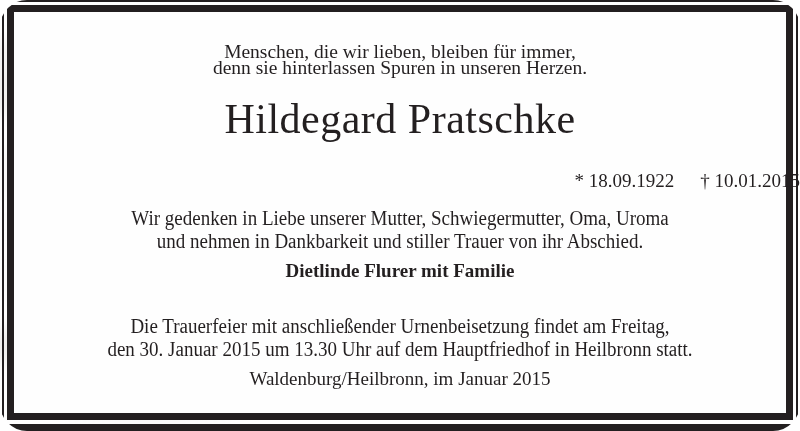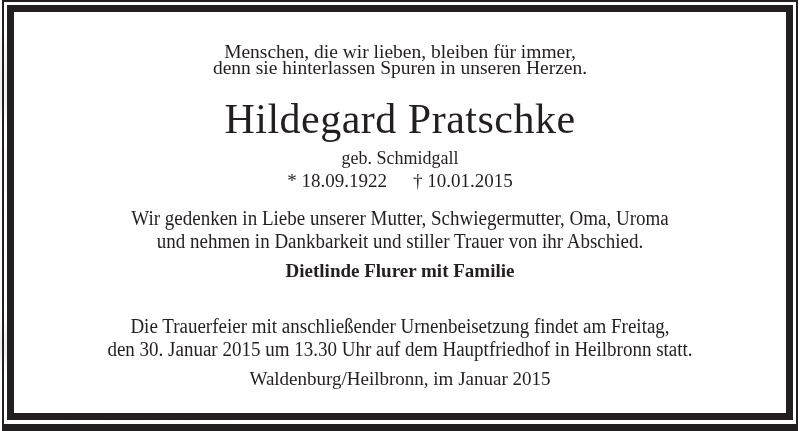--- a/index.html
+++ b/index.html
@@ -11,20 +11,21 @@
   body{
     font-family:"Liberation Serif","DejaVu Serif",serif;
     background:#ffffff;
   }
   .stage{
     position:relative;
     width:800px;height:431px;
     background:var(--background);
     overflow:hidden;
     color:var(--ink);
+    border-radius:27px;
   }
   
   .outer-rule{
     position:absolute;
     left:2px;right:2px;top:0;bottom:0;
     border-top:2px solid var(--ink);
     border-left:2px solid var(--ink);
     border-right:2px solid var(--ink);
     border-bottom:7px solid var(--ink);
     pointer-events:none;
@@ -43,21 +44,21 @@
   }
   .textlayer{position:absolute;left:0;top:0;width:800px;height:431px;}
   .line{
     position:absolute;left:0;width:100%;
     text-align:center;
     white-space:nowrap;
   }
   .epigraph{font-size:19.5px;line-height:23px;}
   .deceased{font-size:42px;font-weight:normal;letter-spacing:.5px;}
   .maiden{font-size:18px;}
-  .dates{font-size:19px;}
+  .dates{font-size:19px;text-align:right;}
   .dates .gap{display:inline-block;width:26px;}
   .condensed{transform:scaleX(.95);transform-origin:50% 50%;}
   .tribute{font-size:20px;line-height:22.5px;}
   .mourners{font-size:19px;font-weight:bold;line-height:21.5px;}
   .funeral{font-size:20px;line-height:22.5px;}
   .placedate{font-size:19px;}
 </style>
 </head>
 <body>
 
@@ -93,21 +94,20 @@
   <div class="frame"></div>
   <div class="outer-rule"></div>
 
   <div class="textlayer">
 
     <div class="line epigraph" style="top:40px">Menschen, die wir lieben, bleiben für immer,</div>
     <div class="line epigraph" style="top:56px">denn sie hinterlassen Spuren in unseren Herzen.</div>
 
     <div class="line deceased" style="top:95px">Hildegard Pratschke</div>
 
-    <div class="line maiden" style="top:148px">geb. Schmidgall</div>
 
     <div class="line dates" style="top:170px">
       <span>* 18.09.1922</span><span class="gap"></span><span>† 10.01.2015</span>
     </div>
 
     <div class="line tribute condensed" style="top:207px">Wir gedenken in Liebe unserer Mutter, Schwiegermutter, Oma, Uroma</div>
     <div class="line tribute condensed" style="top:229.5px">und nehmen in Dankbarkeit und stiller Trauer von ihr Abschied.</div>
 
     <div class="line mourners" style="top:260px">Dietlinde Flurer mit Familie</div>
 

